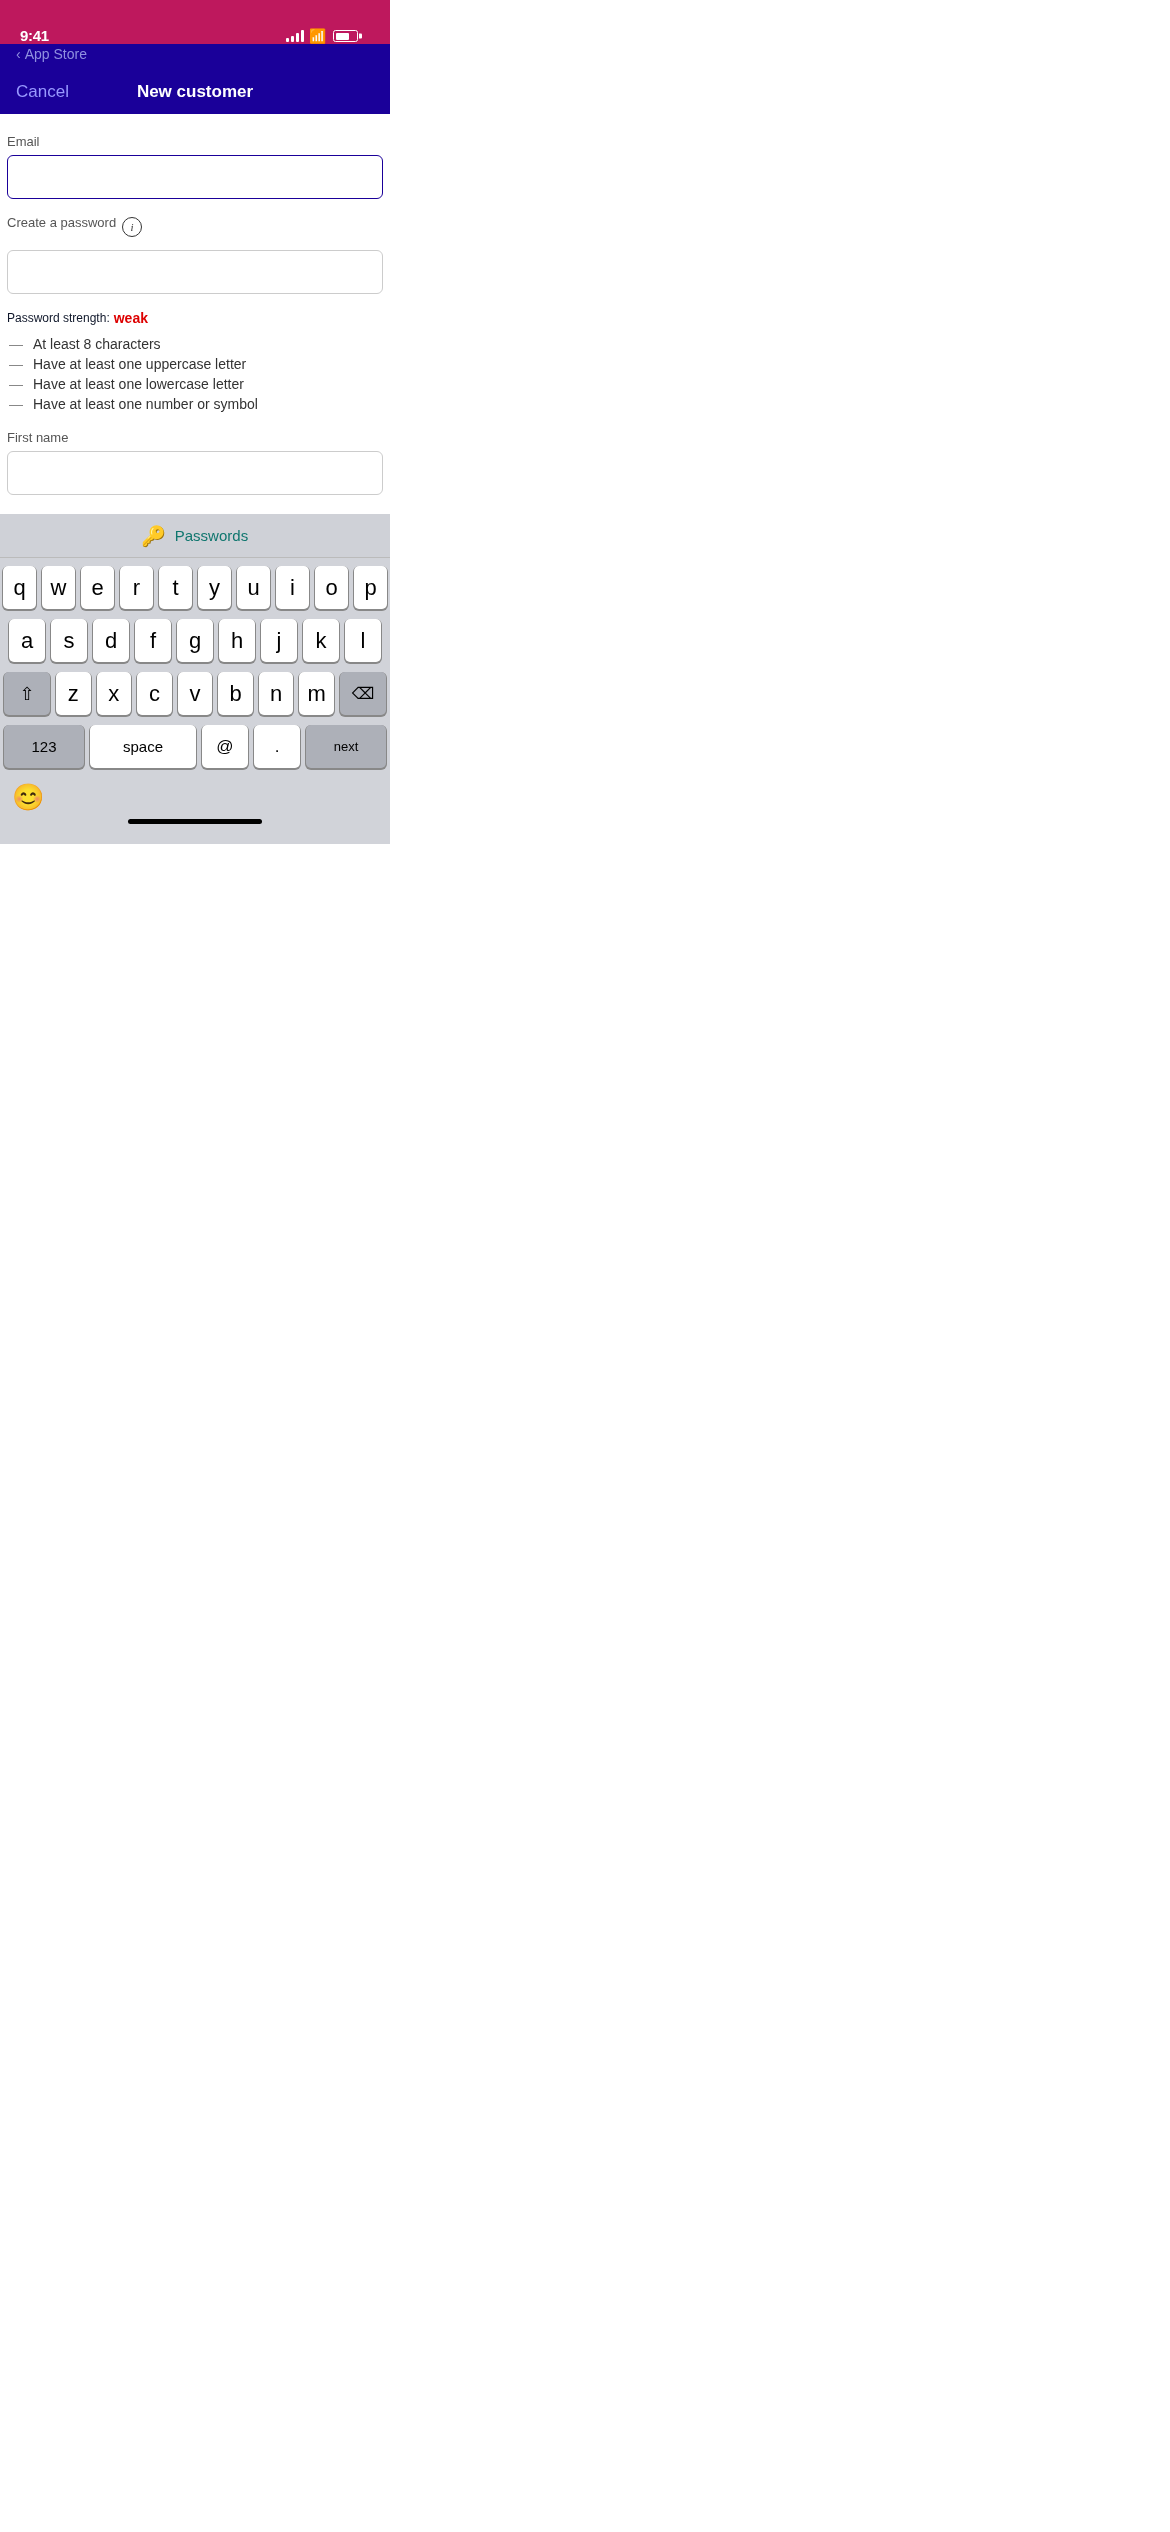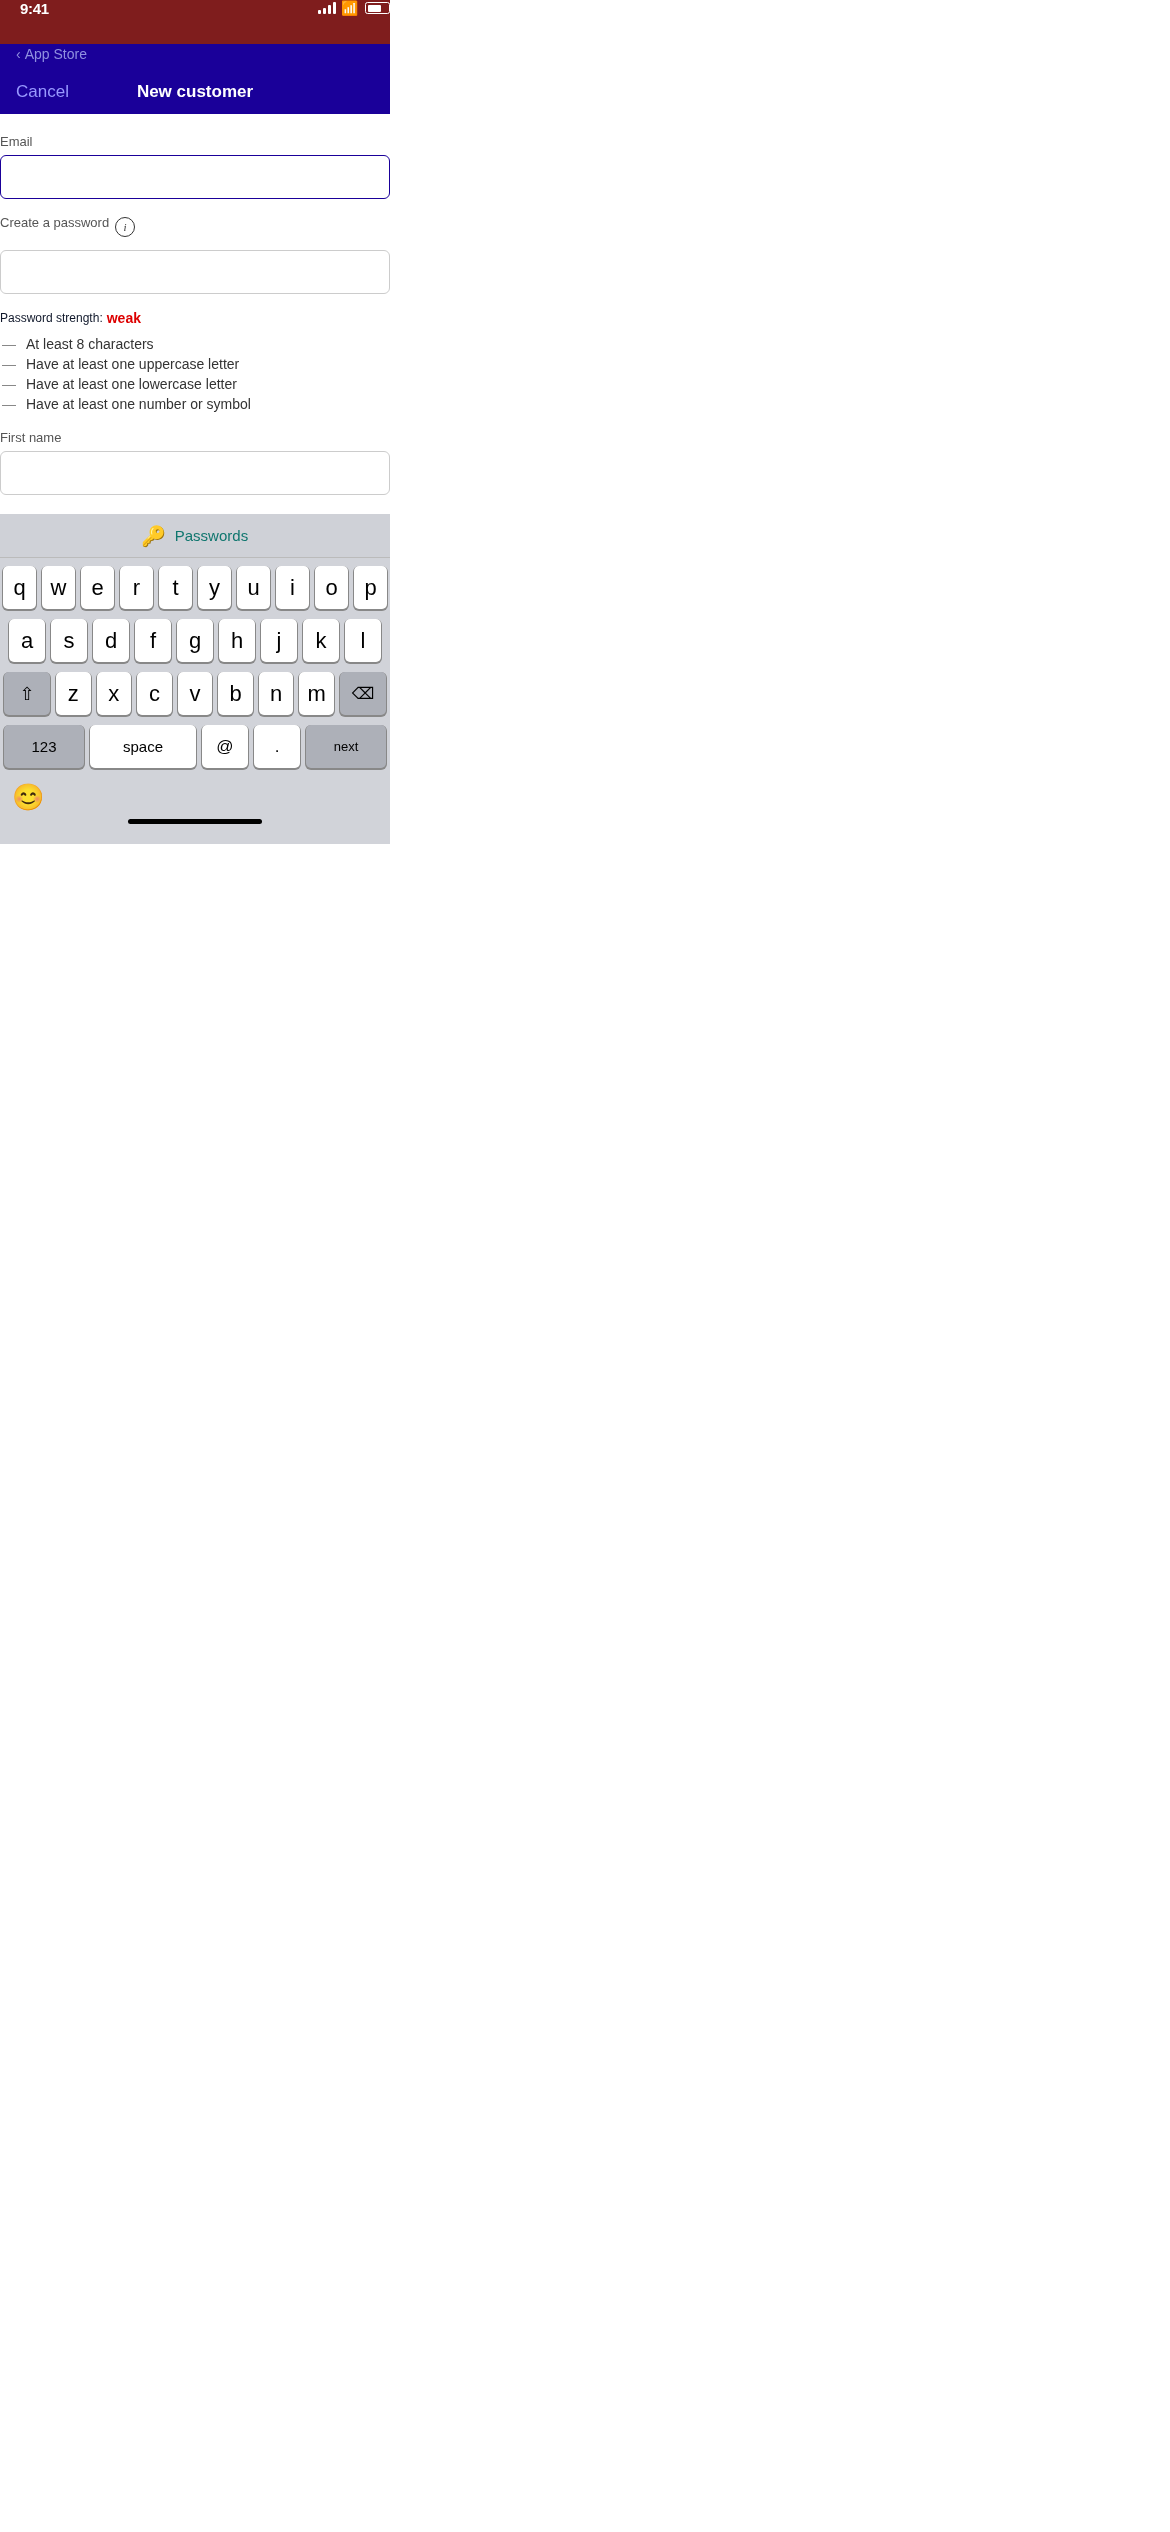--- a/index.html
+++ b/index.html
@@ -9,26 +9,26 @@
       width: 390px;
       height: 844px;
       font-family: -apple-system, 'SF Pro Text', 'Helvetica Neue', sans-serif;
       background: #fff;
       overflow: hidden;
       position: relative;
     }
 
     
     .status-bar {
-      background: #7f1d1d;
+      background: #be185d;
       height: 44px;
       display: flex;
-      align-items: flex-start;
+      align-items: flex-end;
       justify-content: space-between;
-      padding: 0 0 0 20px;
+      padding: 0 32px 0 20px;
     }
     .status-time {
       color: #fff;
       font-size: 15px;
       font-weight: 600;
       letter-spacing: -0.3px;
     }
     .status-icons {
       display: flex;
       align-items: center;
@@ -117,21 +117,21 @@
       color: #9090e0;
       font-size: 14px;
     }
     .back-chevron {
       color: #9090e0;
       font-size: 16px;
     }
 
     
     .form-area {
-      padding: 20px 0 0;
+      padding: 20px 7px 0;
       background: #fff;
     }
 
     .field-label {
       font-size: 13px;
       color: #555;
       margin-bottom: 6px;
     }
 
     .text-input {

